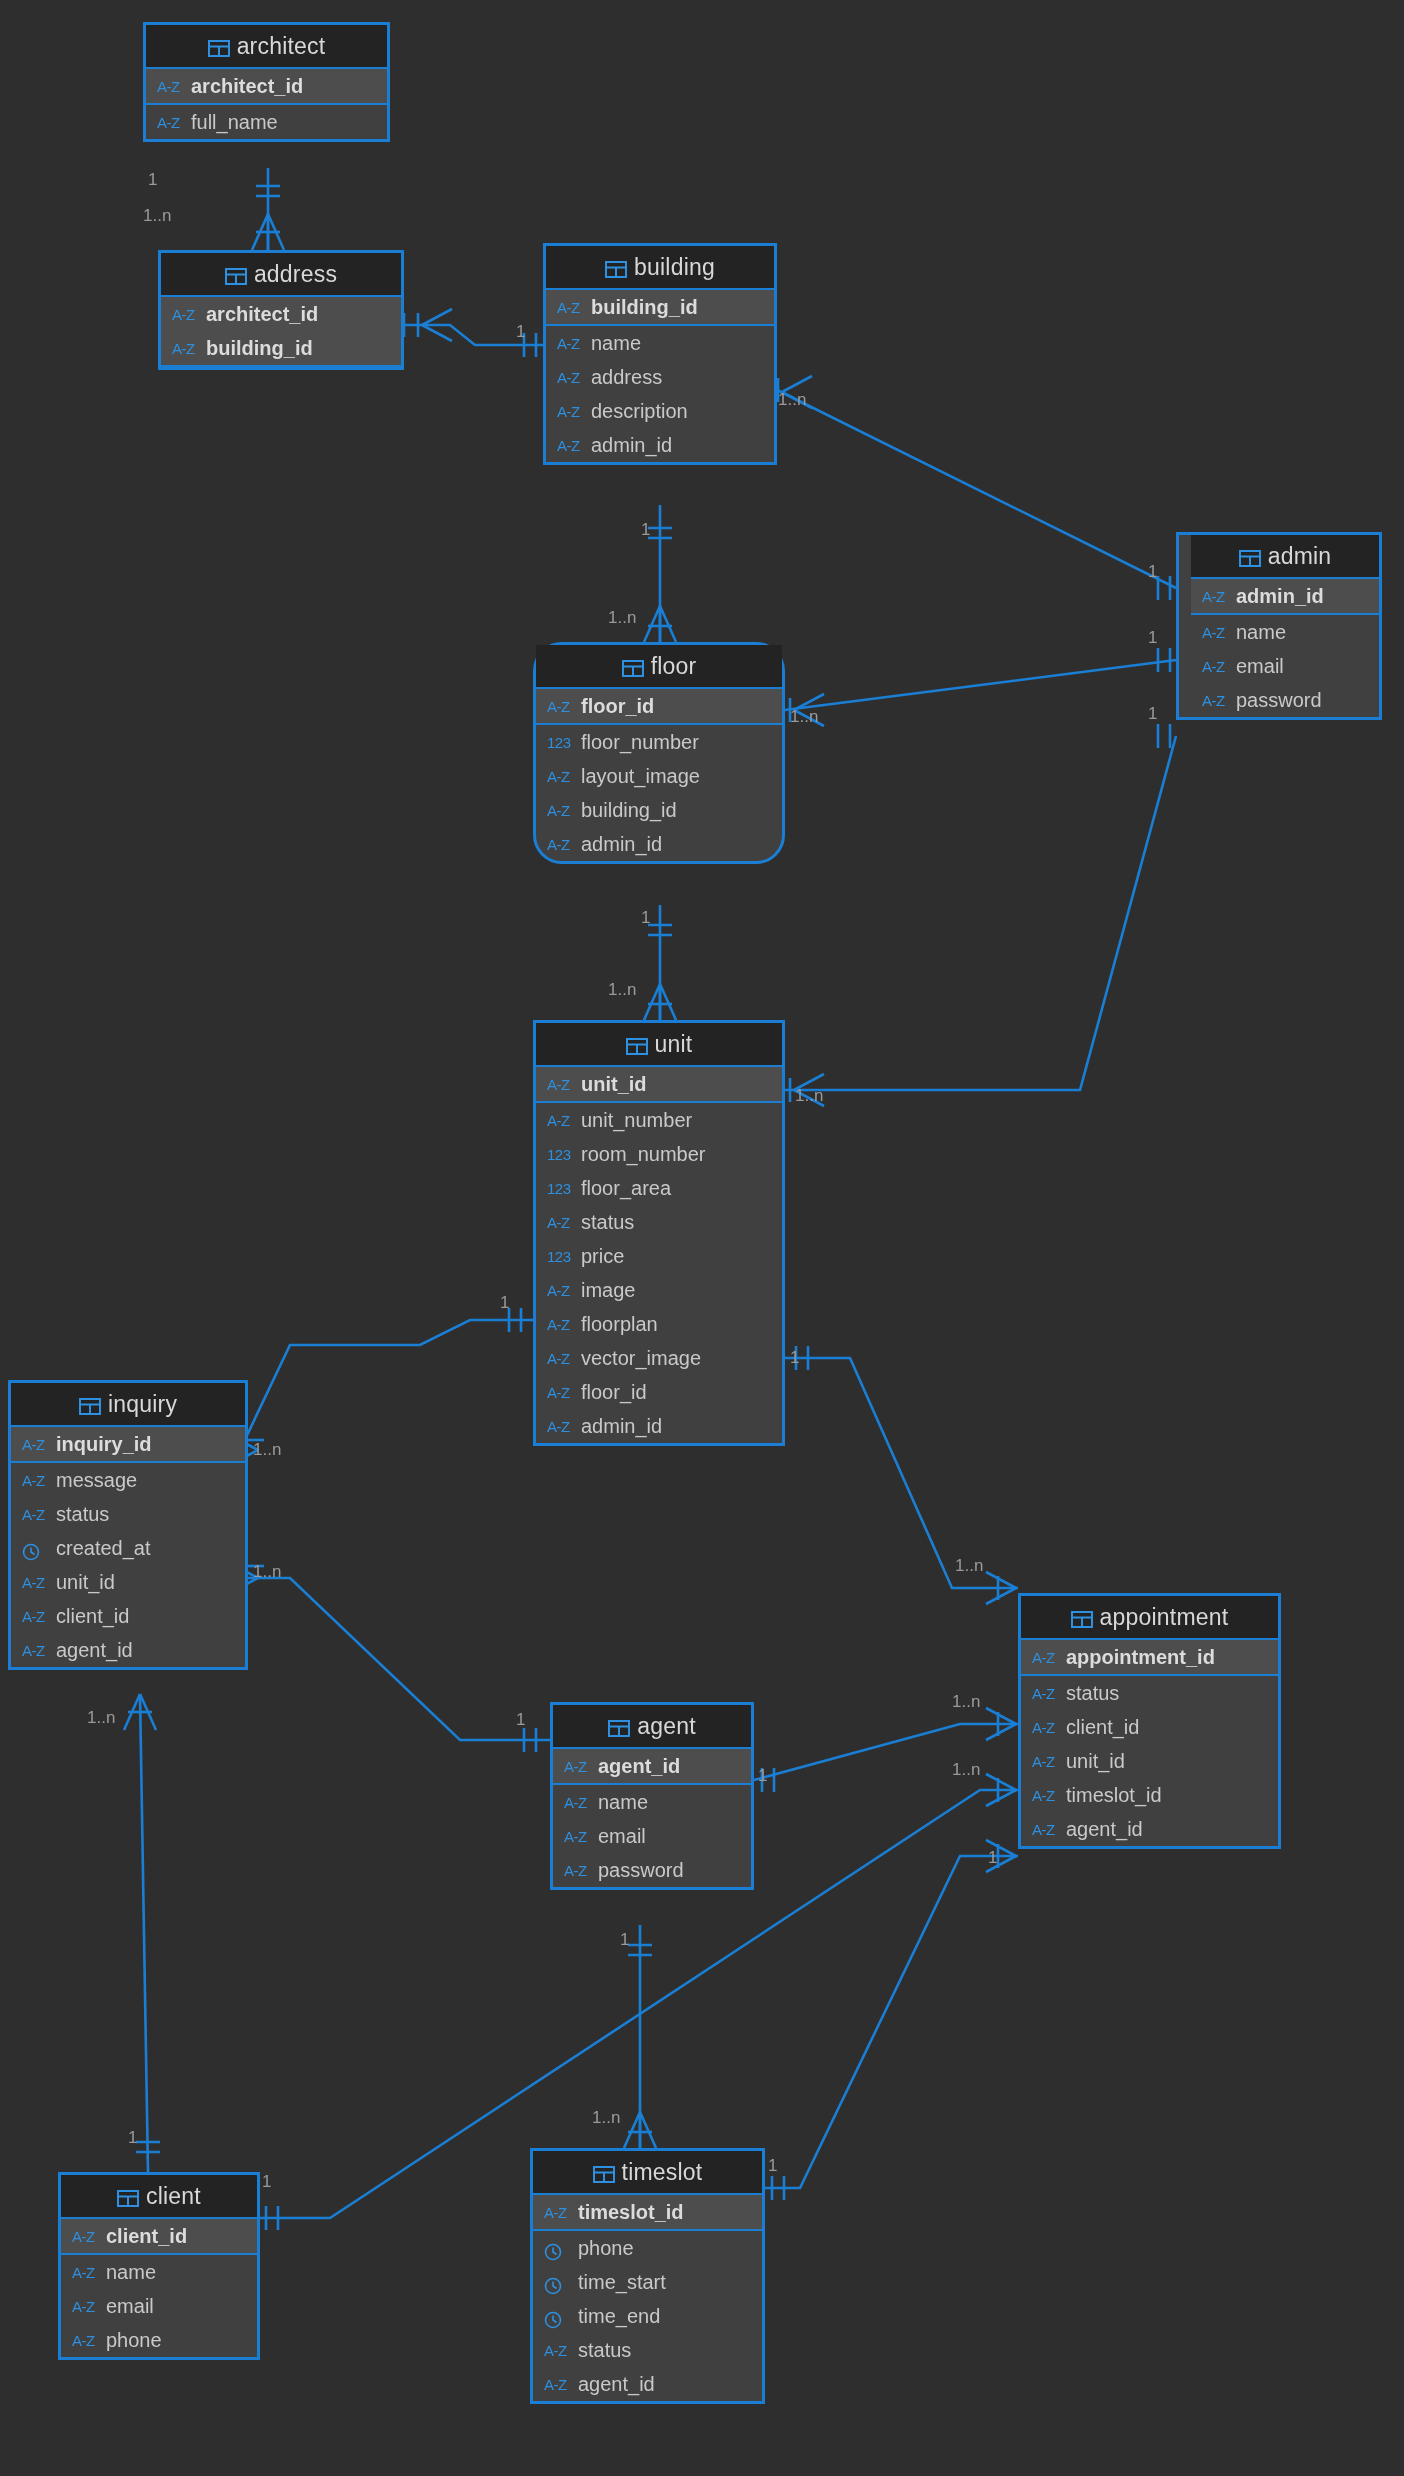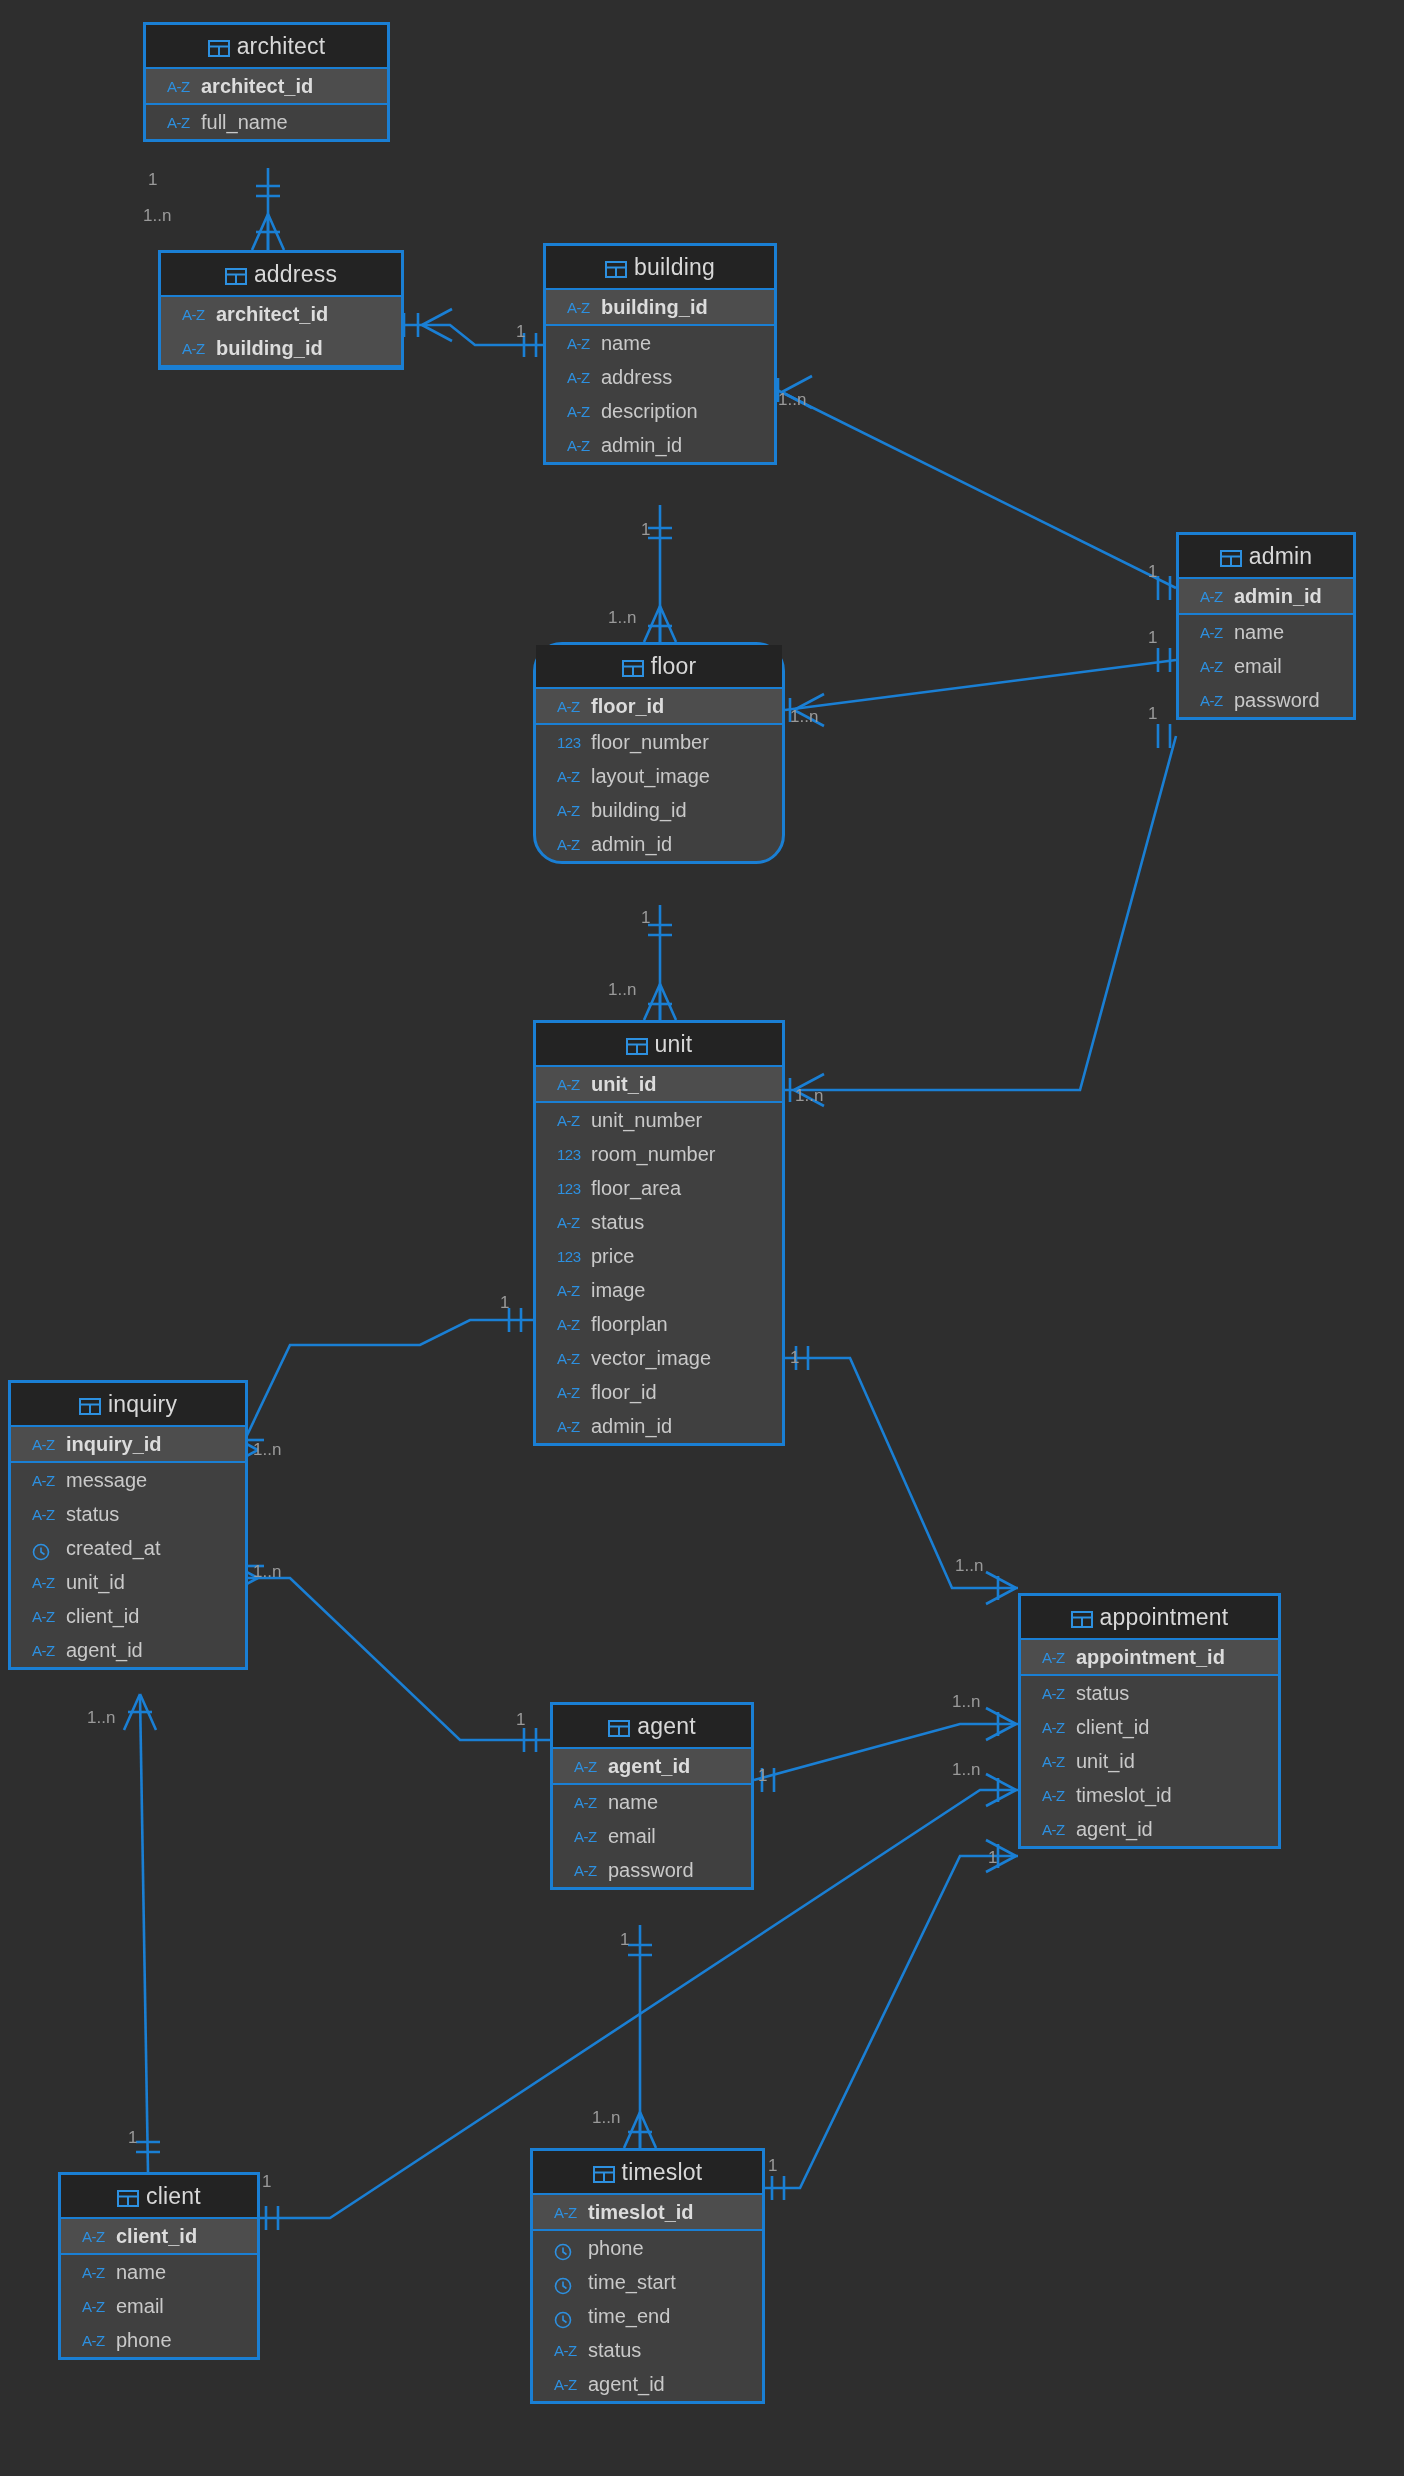--- a/index.html
+++ b/index.html
@@ -50,21 +50,20 @@
     background: #4d4d4d;
   }
   .attr {
     height: 34px;
     line-height: 34px;
     padding-left: 11px;
     font-size: 20px;
     color: #c9c9c9;
     white-space: nowrap;
     overflow: hidden;
-    margin-left: 10px;
   }
   .attr.pk {
     font-weight: bold;
     color: #dcdcdc;
   }
   .ico {
     display: inline-block;
     width: 28px;
     vertical-align: middle;
     margin-right: 6px;
@@ -217,21 +216,21 @@
         <div class="pk-block">
           <div class="attr pk"><span class="ico ico-az">A-Z</span><span>building_id</span></div>
         </div>
         <div class="attr-block">
           <div class="attr"><span class="ico ico-az">A-Z</span><span>name</span></div>
           <div class="attr"><span class="ico ico-az">A-Z</span><span>address</span></div>
           <div class="attr"><span class="ico ico-az">A-Z</span><span>description</span></div>
           <div class="attr"><span class="ico ico-az">A-Z</span><span>admin_id</span></div>
         </div>
       </div>
-      <div class="entity" style="left: 1176px; top: 532px; width: 180px;">
+      <div class="entity" style="left: 1176px; top: 532px; width: 206px; padding-left: 12px;">
         <div class="ent-header"><span class="tbl-ico"><svg width="22" height="17" viewBox="0 0 22 17">
               <rect x="1" y="1" width="20" height="15" fill="none" stroke="#2d90e0" stroke-width="2"></rect>
               <line x1="1" y1="6.5" x2="21" y2="6.5" stroke="#2d90e0" stroke-width="2"></line>
               <line x1="11" y1="6.5" x2="11" y2="16" stroke="#2d90e0" stroke-width="2"></line>
             </svg></span><span>admin</span></div>
         <div class="pk-block">
           <div class="attr pk"><span class="ico ico-az">A-Z</span><span>admin_id</span></div>
         </div>
         <div class="attr-block">
           <div class="attr"><span class="ico ico-az">A-Z</span><span>name</span></div>

